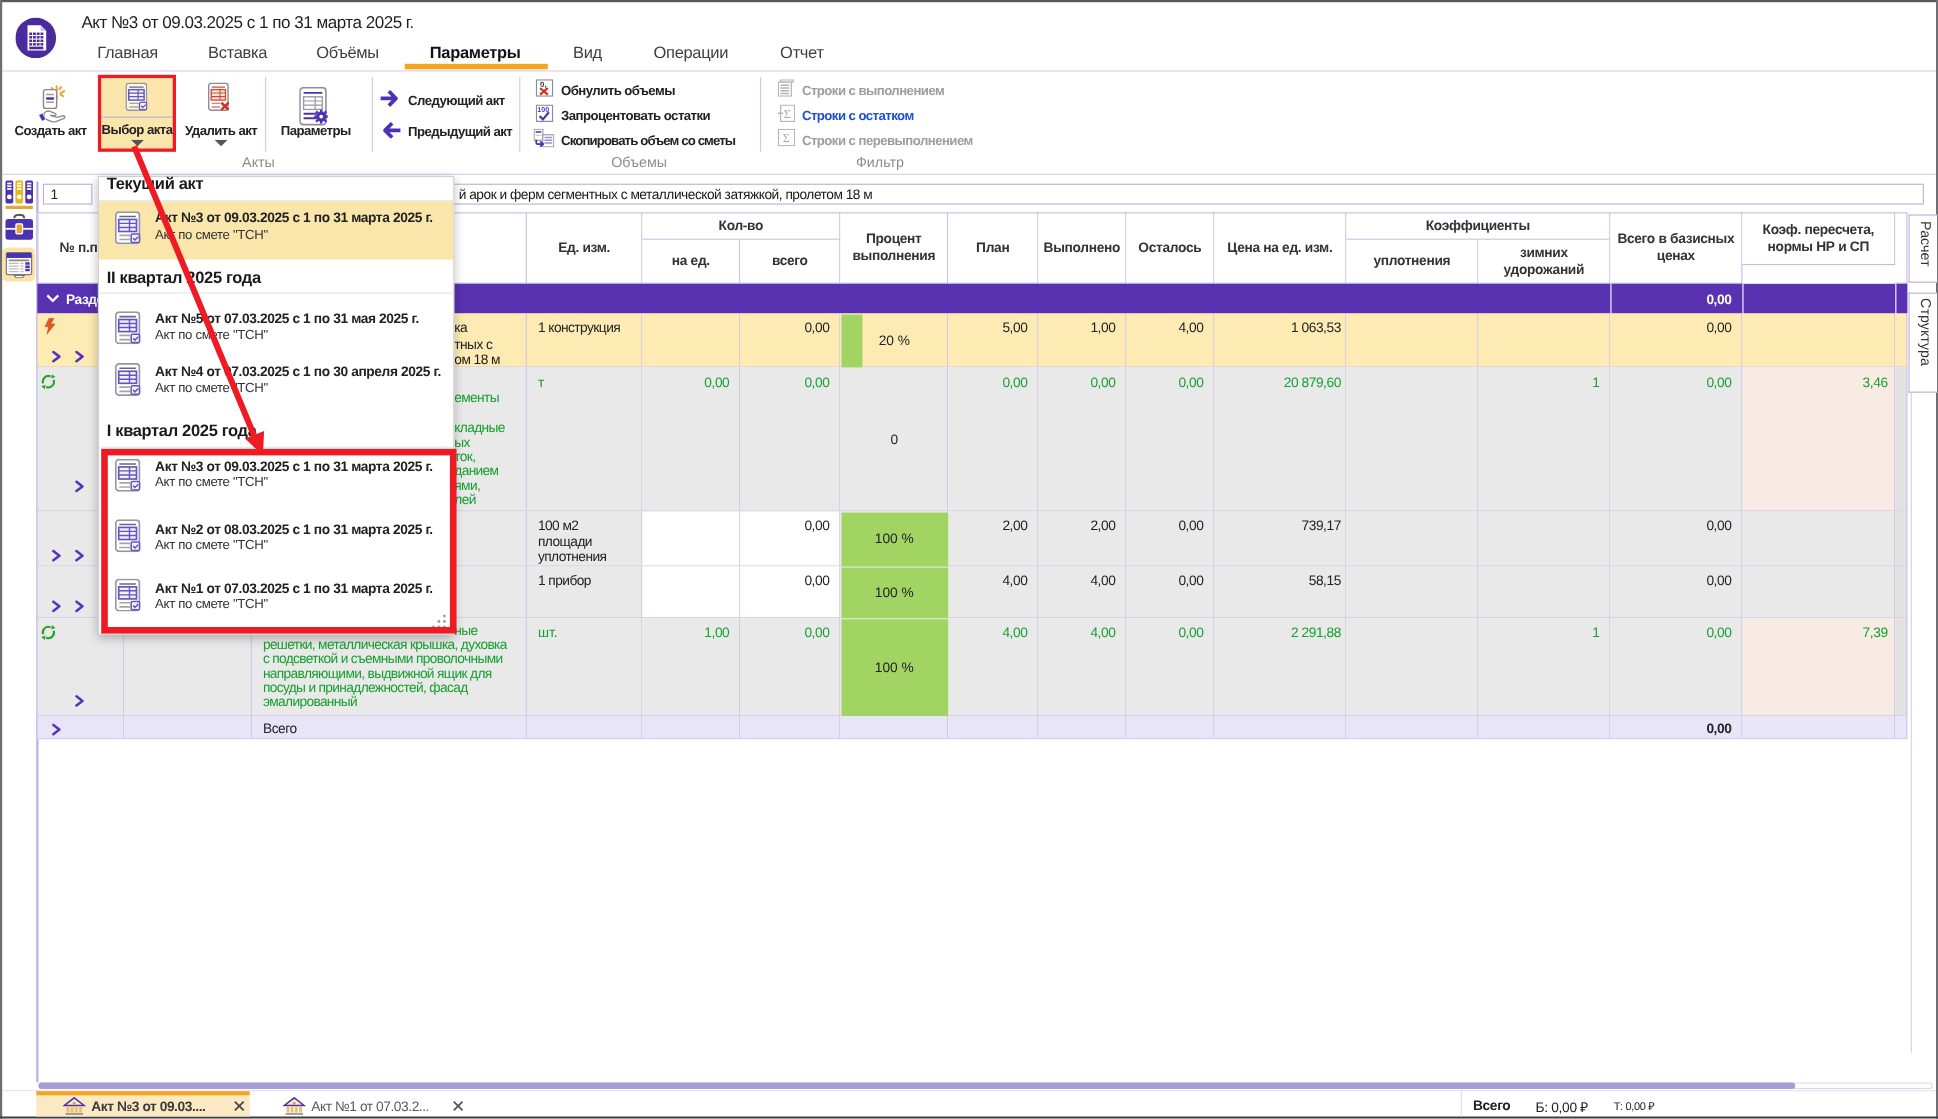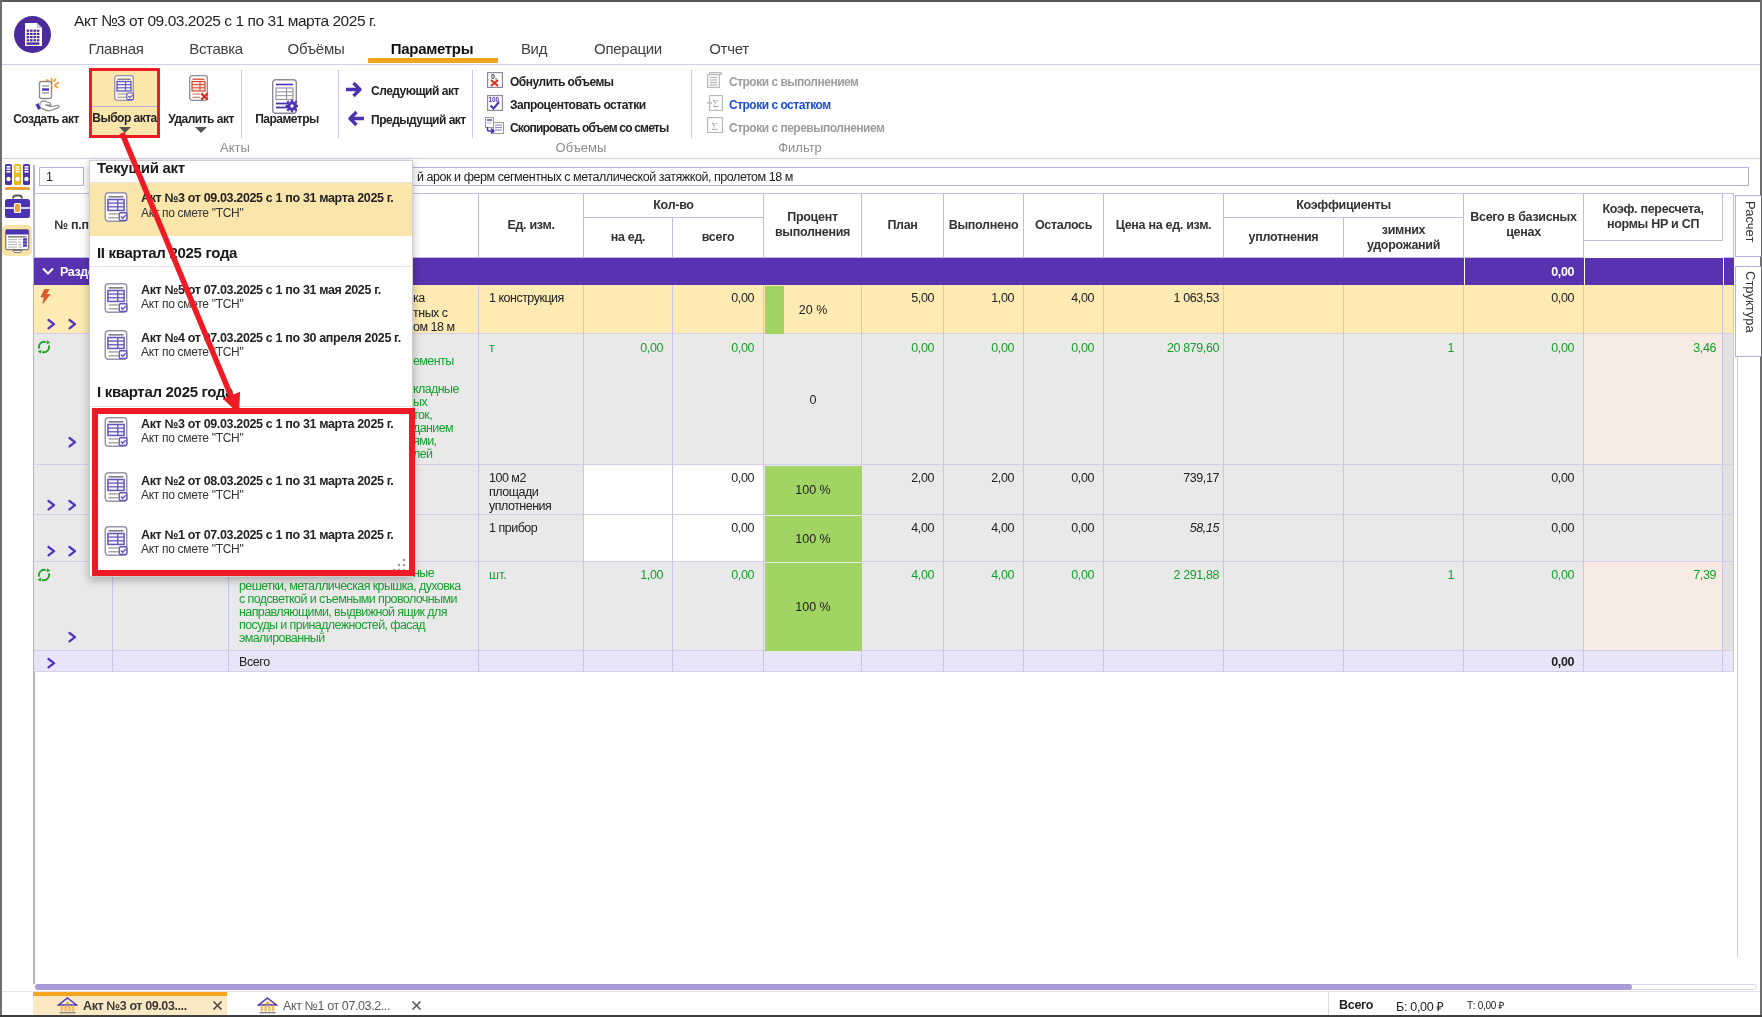--- a/index.html
+++ b/index.html
@@ -445,21 +445,21 @@
 <div class="num " style="left:834px;top:471px;width:100px;">2,00</div>
 <div class="num " style="left:914px;top:471px;width:100px;">2,00</div>
 <div class="num " style="left:994px;top:471px;width:100px;">0,00</div>
 <div class="num " style="left:1119px;top:471px;width:100px;">739,17</div>
 <div class="num " style="left:1474px;top:471px;width:100px;">0,00</div>
 <div class="a" style="left:489px;top:521px;font-size:12.5px;letter-spacing:-0.5px">1 прибор</div>
 <div class="num " style="left:654px;top:521px;width:100px;">0,00</div>
 <div class="num " style="left:834px;top:521px;width:100px;">4,00</div>
 <div class="num " style="left:914px;top:521px;width:100px;">4,00</div>
 <div class="num " style="left:994px;top:521px;width:100px;">0,00</div>
-<div class="num " style="left:1119px;top:521px;width:100px;font-style:italic;">58,15</div>
+<div class="num " style="left:1119px;top:521px;width:100px;">58,15</div>
 <div class="num " style="left:1474px;top:521px;width:100px;">0,00</div>
 <div class="a" style="left:413px;top:567px;font-size:12.5px;letter-spacing:-0.6px;line-height:13px;color:#16a02f">ные</div>
 <div class="a" style="left:239px;top:579.5px;font-size:12.5px;letter-spacing:-0.6px;line-height:13px;color:#16a02f">решетки, металлическая крышка, духовка<br>с подсветкой и съемными проволочными<br>направляющими, выдвижной ящик для<br>посуды и принадлежностей, фасад<br>эмалированный</div>
 <div class="a grn" style="left:489px;top:568px;font-size:12.5px">шт.</div>
 <div class="num grn" style="left:563px;top:568px;width:100px;">1,00</div>
 <div class="num grn" style="left:654px;top:568px;width:100px;">0,00</div>
 <div class="num grn" style="left:834px;top:568px;width:100px;">4,00</div>
 <div class="num grn" style="left:914px;top:568px;width:100px;">4,00</div>
 <div class="num grn" style="left:994px;top:568px;width:100px;">0,00</div>
 <div class="num grn" style="left:1119px;top:568px;width:100px;">2 291,88</div>

